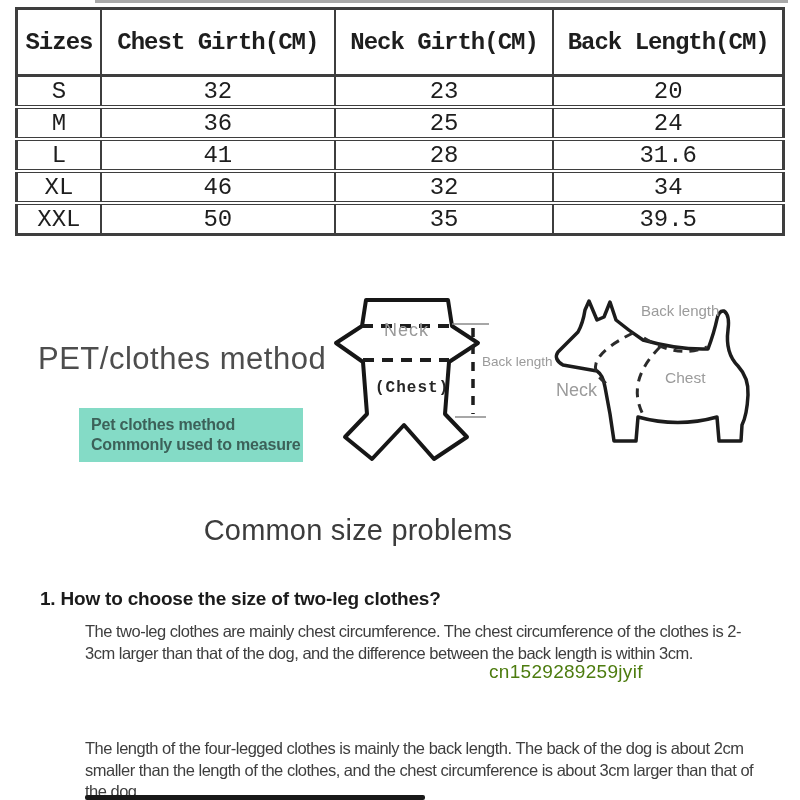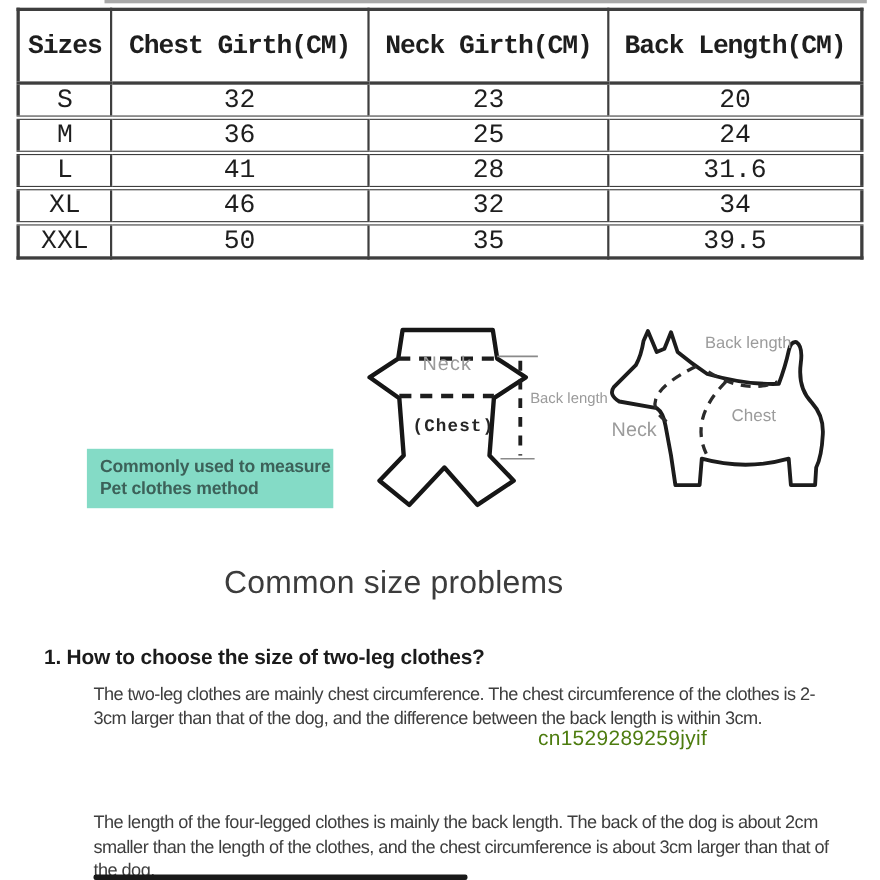--- a/index.html
+++ b/index.html
@@ -96,24 +96,25 @@
       <tr>
         <td>XXL</td>
         <td>50</td>
         <td>35</td>
         <td>39.5</td>
       </tr>
     </tbody>
   </table>
 
 
+  <div class="method-title">PET/clothes method</div>
 
   <div class="highlight-box">
+    <div>Pet clothes method</div>
     <div>Commonly used to measure</div>
-    <div>Pet clothes method</div>
   </div>
 
   <svg class="clothes-svg" width="245" height="200" viewBox="0 0 245 200">
     <path d="M 34,14 L 116,14 L 120,40 L 146,57 L 117,76 L 113,128 L 135,151 L 102,173 L 72,139 L 40,173 L 13,151 L 35,128 L 31,76 L 4,57 L 30,40 Z" fill="none" stroke="#161616" stroke-width="4" stroke-linejoin="round"></path>
     <line x1="30" y1="40" x2="120" y2="40" stroke="#1d1d1d" stroke-width="4" stroke-dasharray="11 8"></line>
     <line x1="31" y1="74" x2="117" y2="74" stroke="#1d1d1d" stroke-width="4" stroke-dasharray="11 8"></line>
     <line x1="120" y1="38" x2="157" y2="38" stroke="#8a8a8a" stroke-width="1.5"></line>
     <line x1="123" y1="131" x2="154" y2="131" stroke="#8a8a8a" stroke-width="1.5"></line>
     <line x1="141" y1="42" x2="141" y2="128" stroke="#1d1d1d" stroke-width="3.5" stroke-dasharray="9 8"></line>
     <text x="52" y="50" font-size="18" fill="#9a9a9a" letter-spacing="1">Neck</text>

